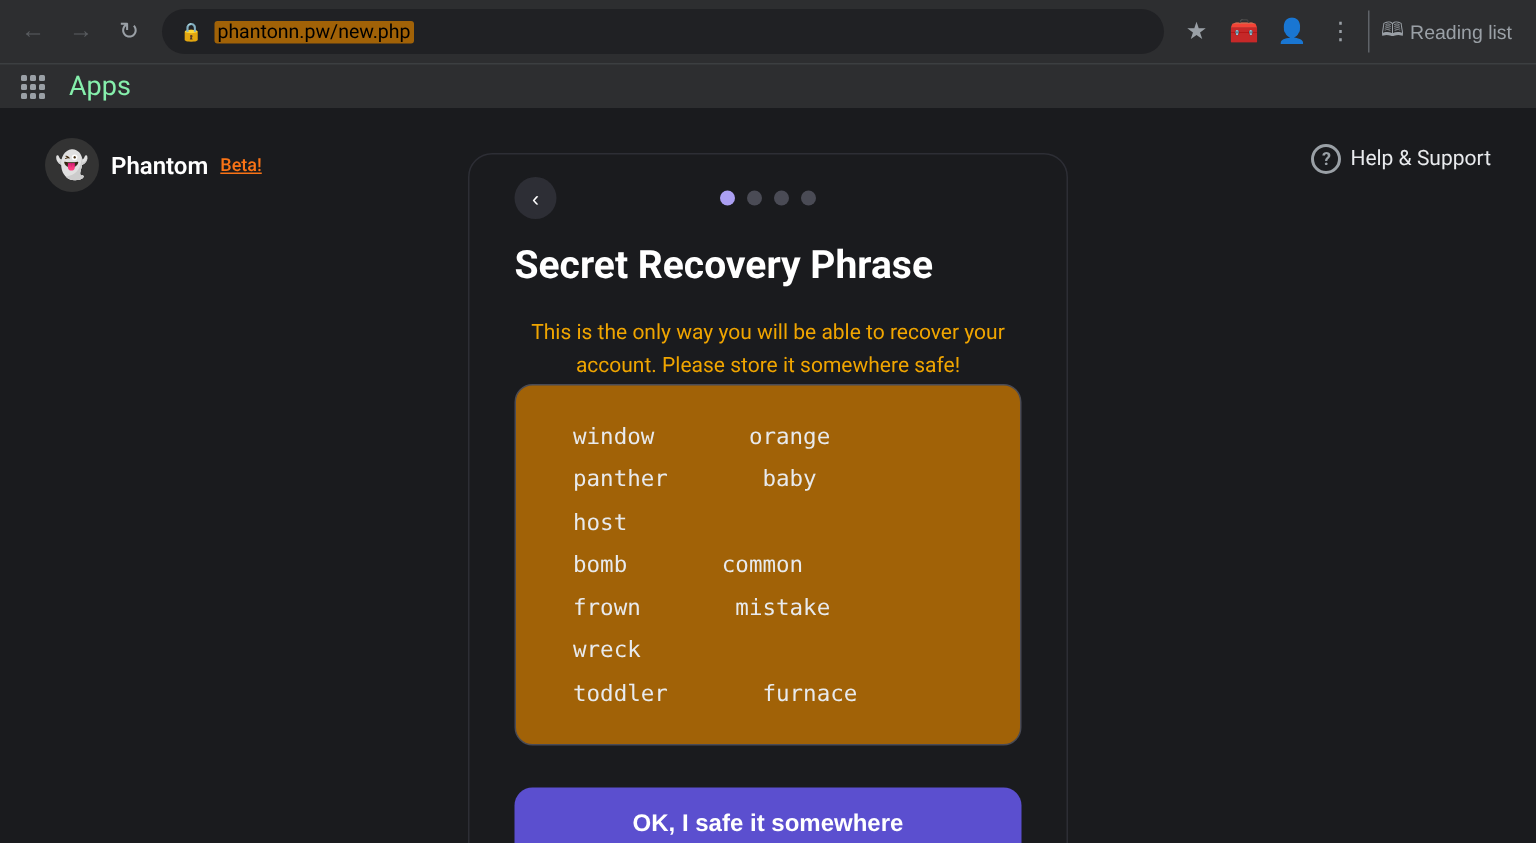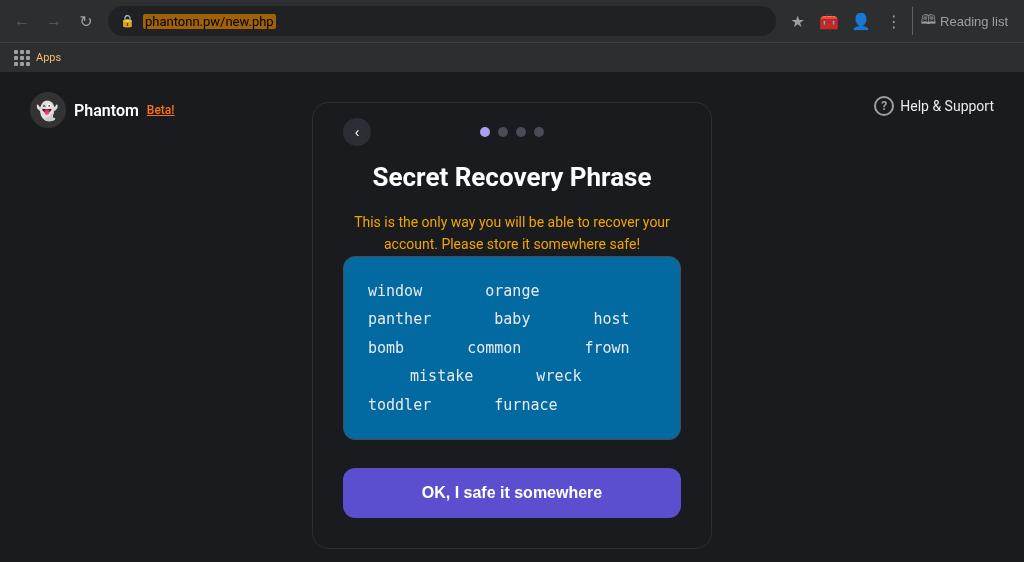--- a/index.html
+++ b/index.html
@@ -112,26 +112,26 @@
       padding: 4px 8px;
       background: #2d2e30;
       border-top: 1px solid #3c3f41;
       height: 30px;
       gap: 4px;
     }
 
     .apps-btn {
       display: flex;
       align-items: center;
-      gap: 6px;
+      gap: 16px;
       padding: 2px 6px;
       border-radius: 4px;
       cursor: pointer;
-      color: #fdba74;
-      font-size: 11px;
+      color: #86efac;
+      font-size: 18px;
     }
 
     .apps-grid-icon {
       display: grid;
       grid-template-columns: repeat(3, 4px);
       gap: 2px;
     }
 
     .apps-grid-icon span {
       width: 4px;
@@ -255,42 +255,41 @@
       border-radius: 50%;
       background: #4a4b55;
     }
 
     .dot.active {
       background: #ab9ff2;
     }
 
     
     .card-title {
-      text-align: center;
       font-size: 26px;
       font-weight: 700;
       color: #fff;
       margin-bottom: 16px;
       line-height: 1.3;
     }
 
     .card-subtitle {
       text-align: center;
       font-size: 14px;
       color: #f0a500;
       line-height: 1.6;
     }
 
     
     .phrase-box {
       border: 1px solid #4a4b55;
       border-radius: 12px;
-      padding: 20px 24px;
+      padding: 20px 38px;
       margin-bottom: 28px;
-      background: #0369a1;
+      background: #a16207;
     }
 
     .phrase-text {
       font-size: 15px;
       color: #e8eaed;
       line-height: 1.9;
       font-family: monospace;
       word-spacing: 12px;
     }
 

